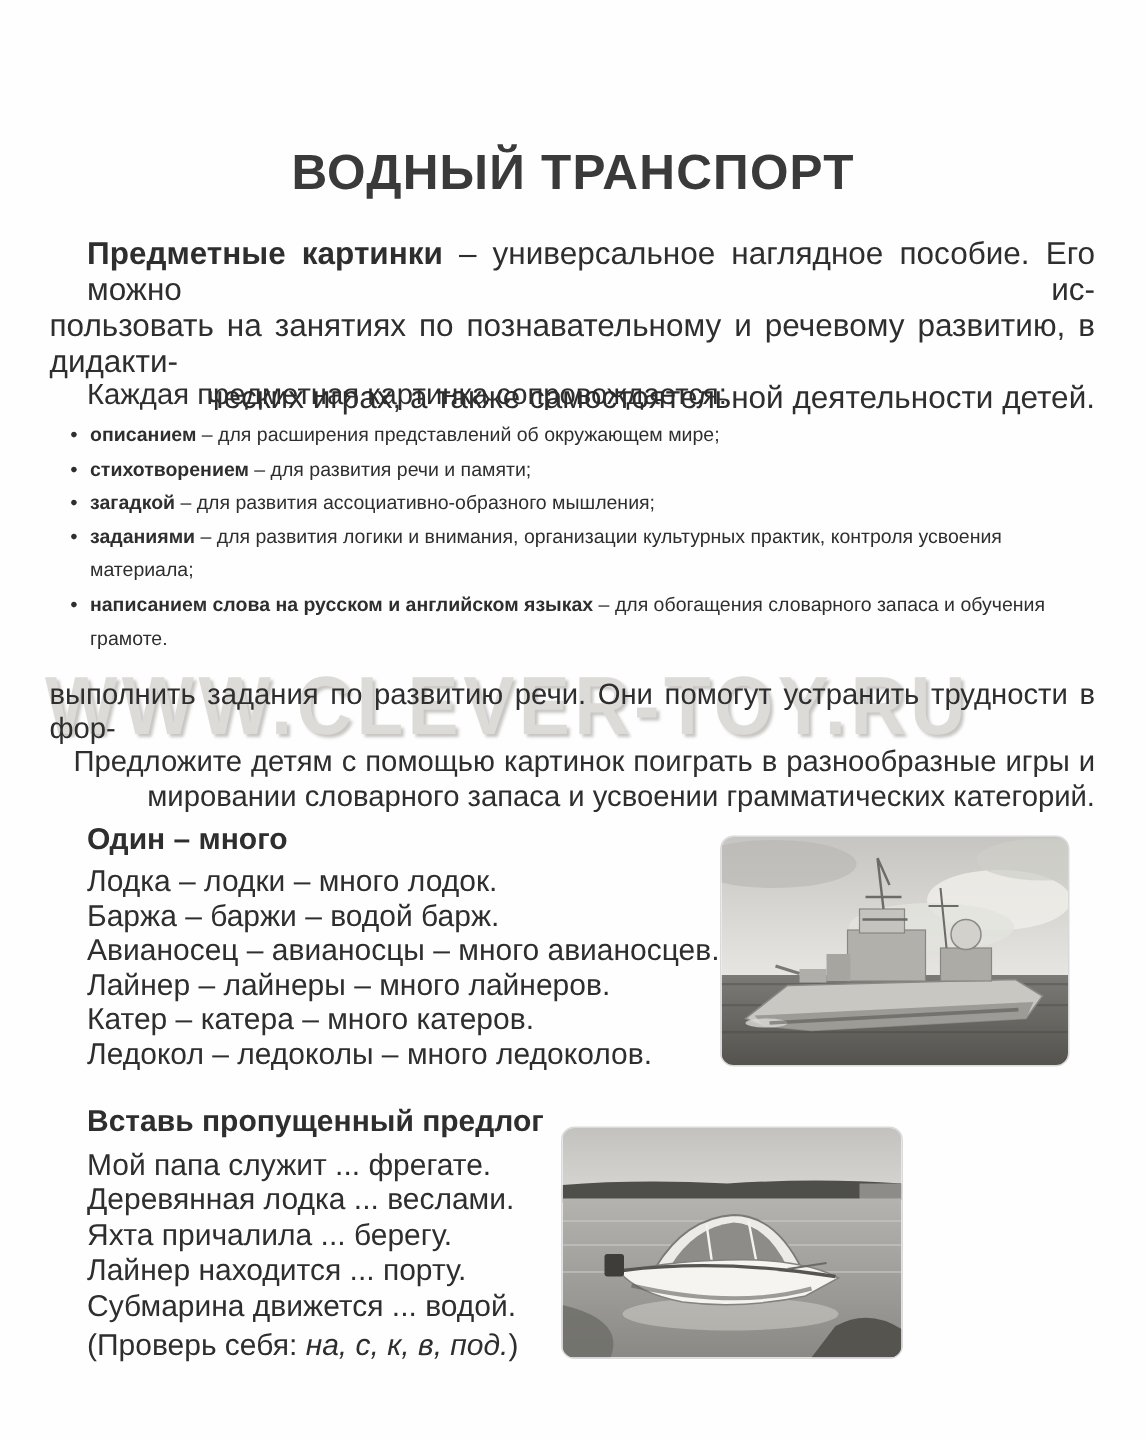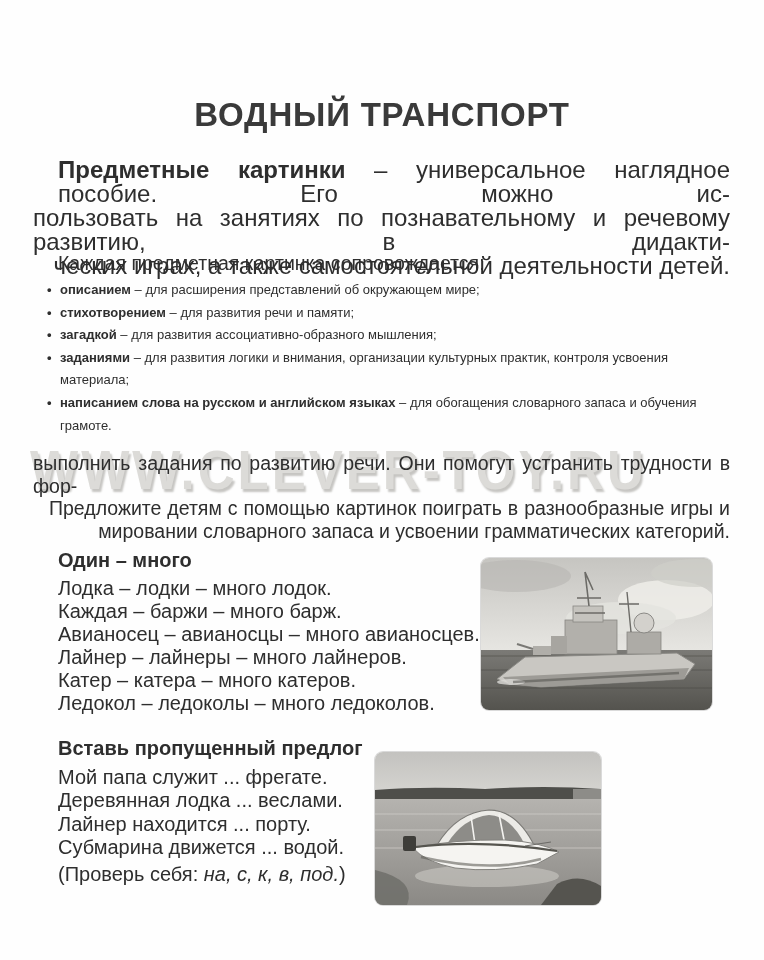--- a/index.html
+++ b/index.html
@@ -3,21 +3,21 @@
 <meta charset="utf-8">
 <style>
   html,body{margin:0;padding:0;background:#ffffff;}
   .page{
     position:relative;width:764px;height:960px;background:#fefefe;
     font-family:"Liberation Sans","DejaVu Sans",sans-serif;color:#2e2e2e;overflow:hidden;
   }
   .layer{position:absolute;z-index:1;}
   .title1{top:50px;left:0;width:764px;text-align:center;font-size:31px;font-weight:bold;color:#3d3d3d;letter-spacing:.2px;}
   .title2{top:96px;left:0;width:764px;text-align:center;font-size:33px;font-weight:bold;color:#3a3a3a;letter-spacing:.8px;}
-  .bodytext{font-size:24px;line-height:24px;}
+  .bodytext{font-size:21px;line-height:24px;}
   .intro{top:158px;left:33px;width:697px;}
   .jline{text-align:justify;text-align-last:justify;}
   .lline{text-align:right;}
   .ind25{padding-left:25px;}
   .ind16{padding-left:16px;}
   .b{font-weight:bold;}
   .kazhd{top:252px;left:58px;font-size:19.5px;}
   .bullets{top:279px;left:47px;width:678px;font-size:13px;line-height:22.6px;}
   .bullet-item{position:relative;padding-left:13px;}
   .bullet-item::before{content:"\2022";position:absolute;left:0;top:0;font-weight:bold;}
@@ -66,31 +66,32 @@
 
   <div class="layer suggestion">
     <div class="jline">выполнить задания по развитию речи. Они помогут устранить трудности в фор-</div>
     <div class="jline ind16">Предложите детям с помощью картинок поиграть в разнообразные игры и</div>
     <div class="lline">мировании словарного запаса и усвоении грамматических категорий.</div>
   </div>
 
   <div class="layer listsec one-many">
     <div class="sec-heading">Один – много</div>
     <div class="row">Лодка – лодки – много лодок.</div>
-    <div class="row">Каждая – баржи – много барж.</div>
+    <div class="row">Баржа – баржи – водой барж.</div>
     <div class="row">Авианосец – авианосцы – много авианосцев.</div>
     <div class="row">Лайнер – лайнеры – много лайнеров.</div>
     <div class="row">Катер – катера – много катеров.</div>
     <div class="row">Ледокол – ледоколы – много ледоколов.</div>
   </div>
 
   <div class="layer listsec prep">
     <div class="sec-heading">Вставь пропущенный предлог</div>
     <div class="row">Мой папа служит ... фрегате.</div>
     <div class="row">Деревянная лодка ... веслами.</div>
+    <div class="row">Яхта причалила ... берегу.</div>
     <div class="row">Лайнер находится ... порту.</div>
     <div class="row">Субмарина движется ... водой.</div>
     <div class="row check"><span>(Проверь себя: </span><i>на, с, к, в, под.</i><span>)</span></div>
   </div>
 
   <div class="photo photo-warship">
     <svg viewBox="0 0 231 152" xmlns="http://www.w3.org/2000/svg">
       <defs>
         <linearGradient id="sky1" x1="0" y1="0" x2="0" y2="1">
           <stop offset="0" stop-color="#c6c5c1"></stop>

